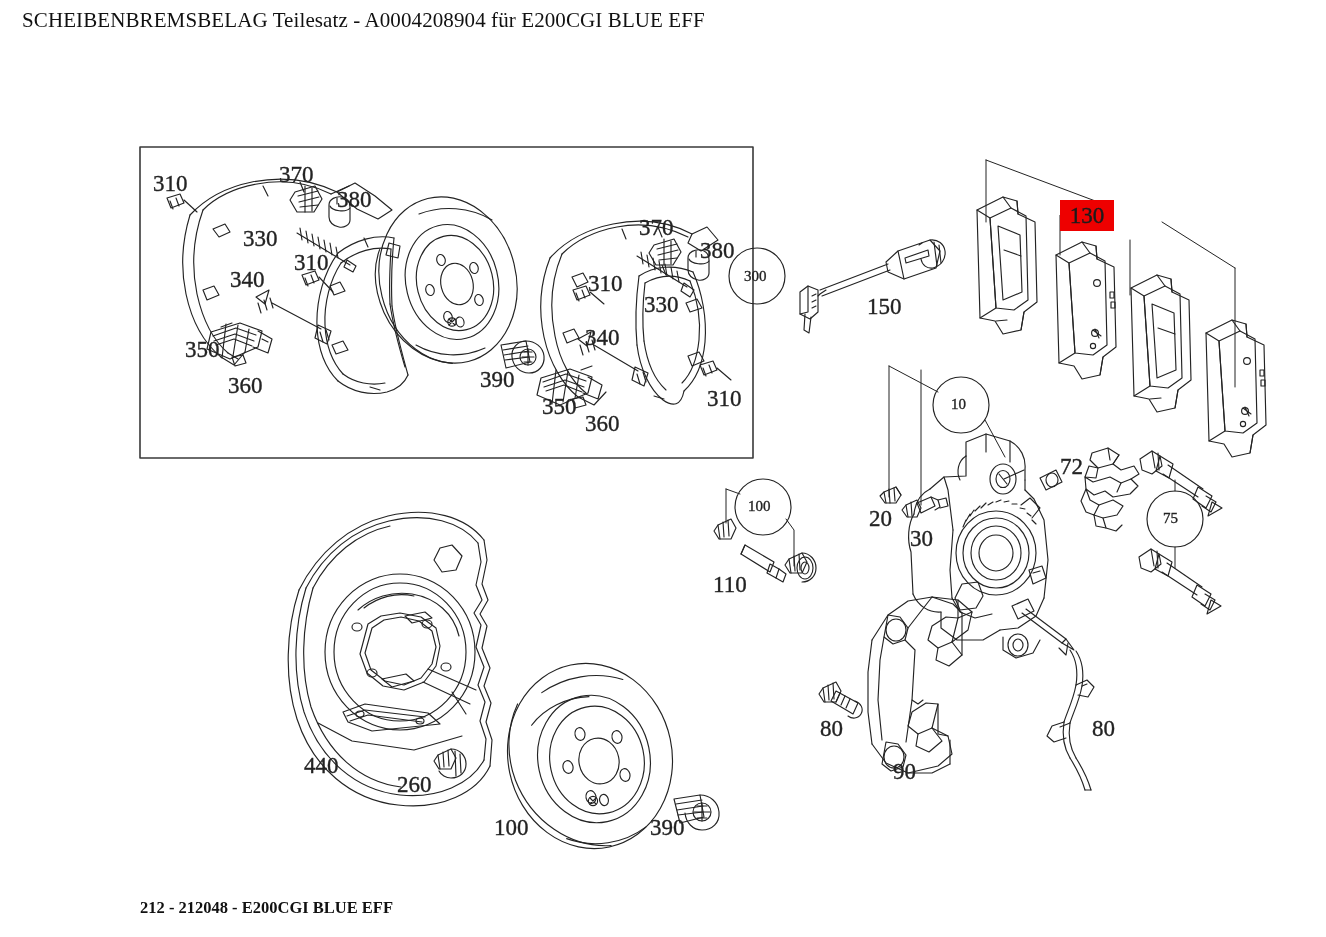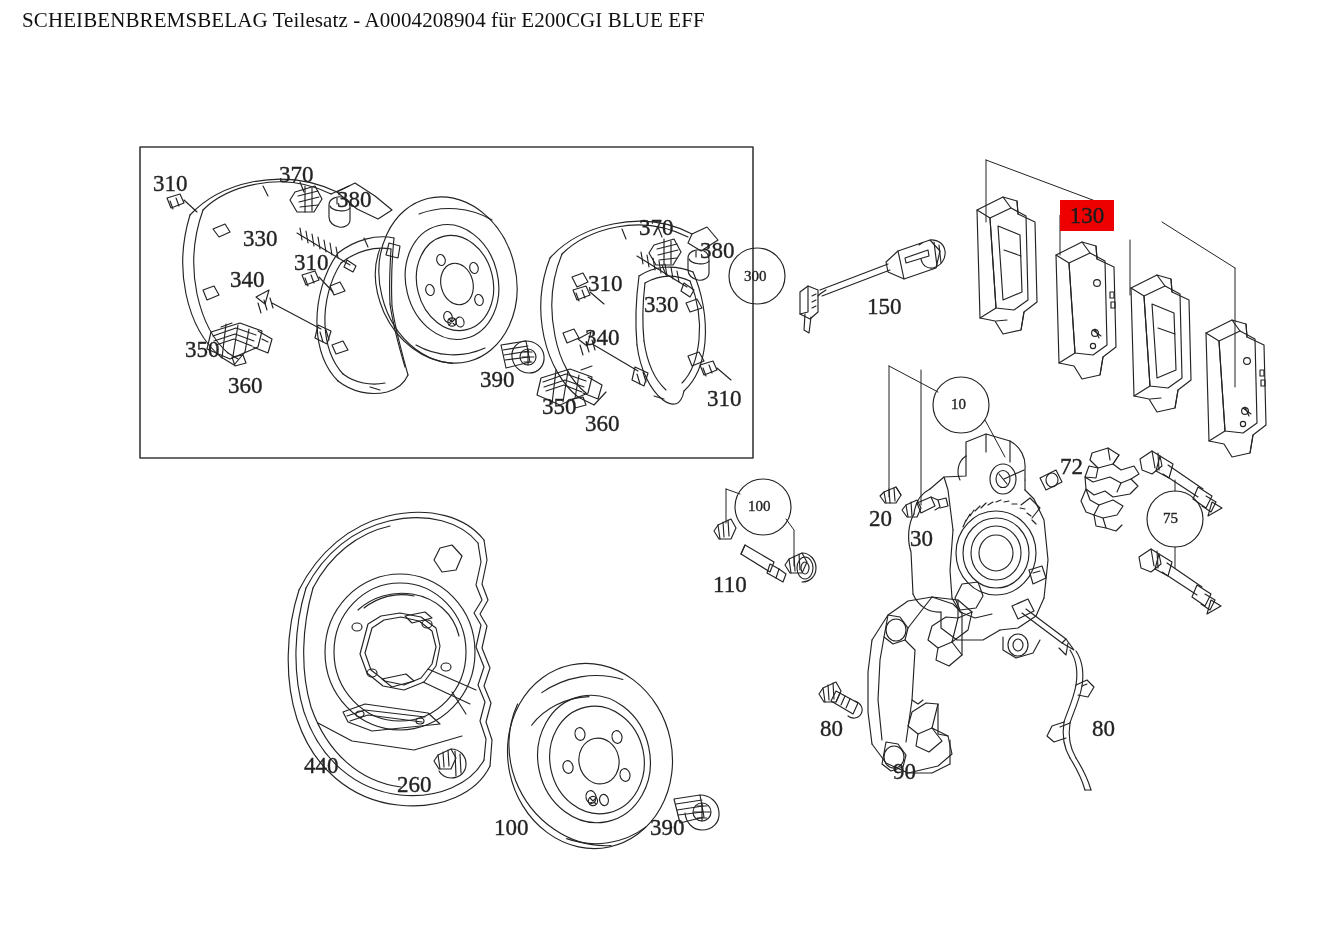--- a/index.html
+++ b/index.html
@@ -616,14 +616,15 @@
   <div class="callout" style="left:1092px;top:717px">80</div>
   <div class="callout" style="left:304px;top:754px">440</div>
   <div class="callout" style="left:397px;top:773px">260</div>
   <div class="callout" style="left:494px;top:816px">100</div>
   <div class="callout" style="left:650px;top:816px">390</div>
 
   <div class="highlight-box" style="left:1060px;top:200px;width:54px;height:31px">
     <span class="hl-text">130</span>
   </div>
 
+  <div class="doc-footer">212 - 212048 - E200CGI BLUE EFF</div>
 
 </div>
 
 </body></html>

